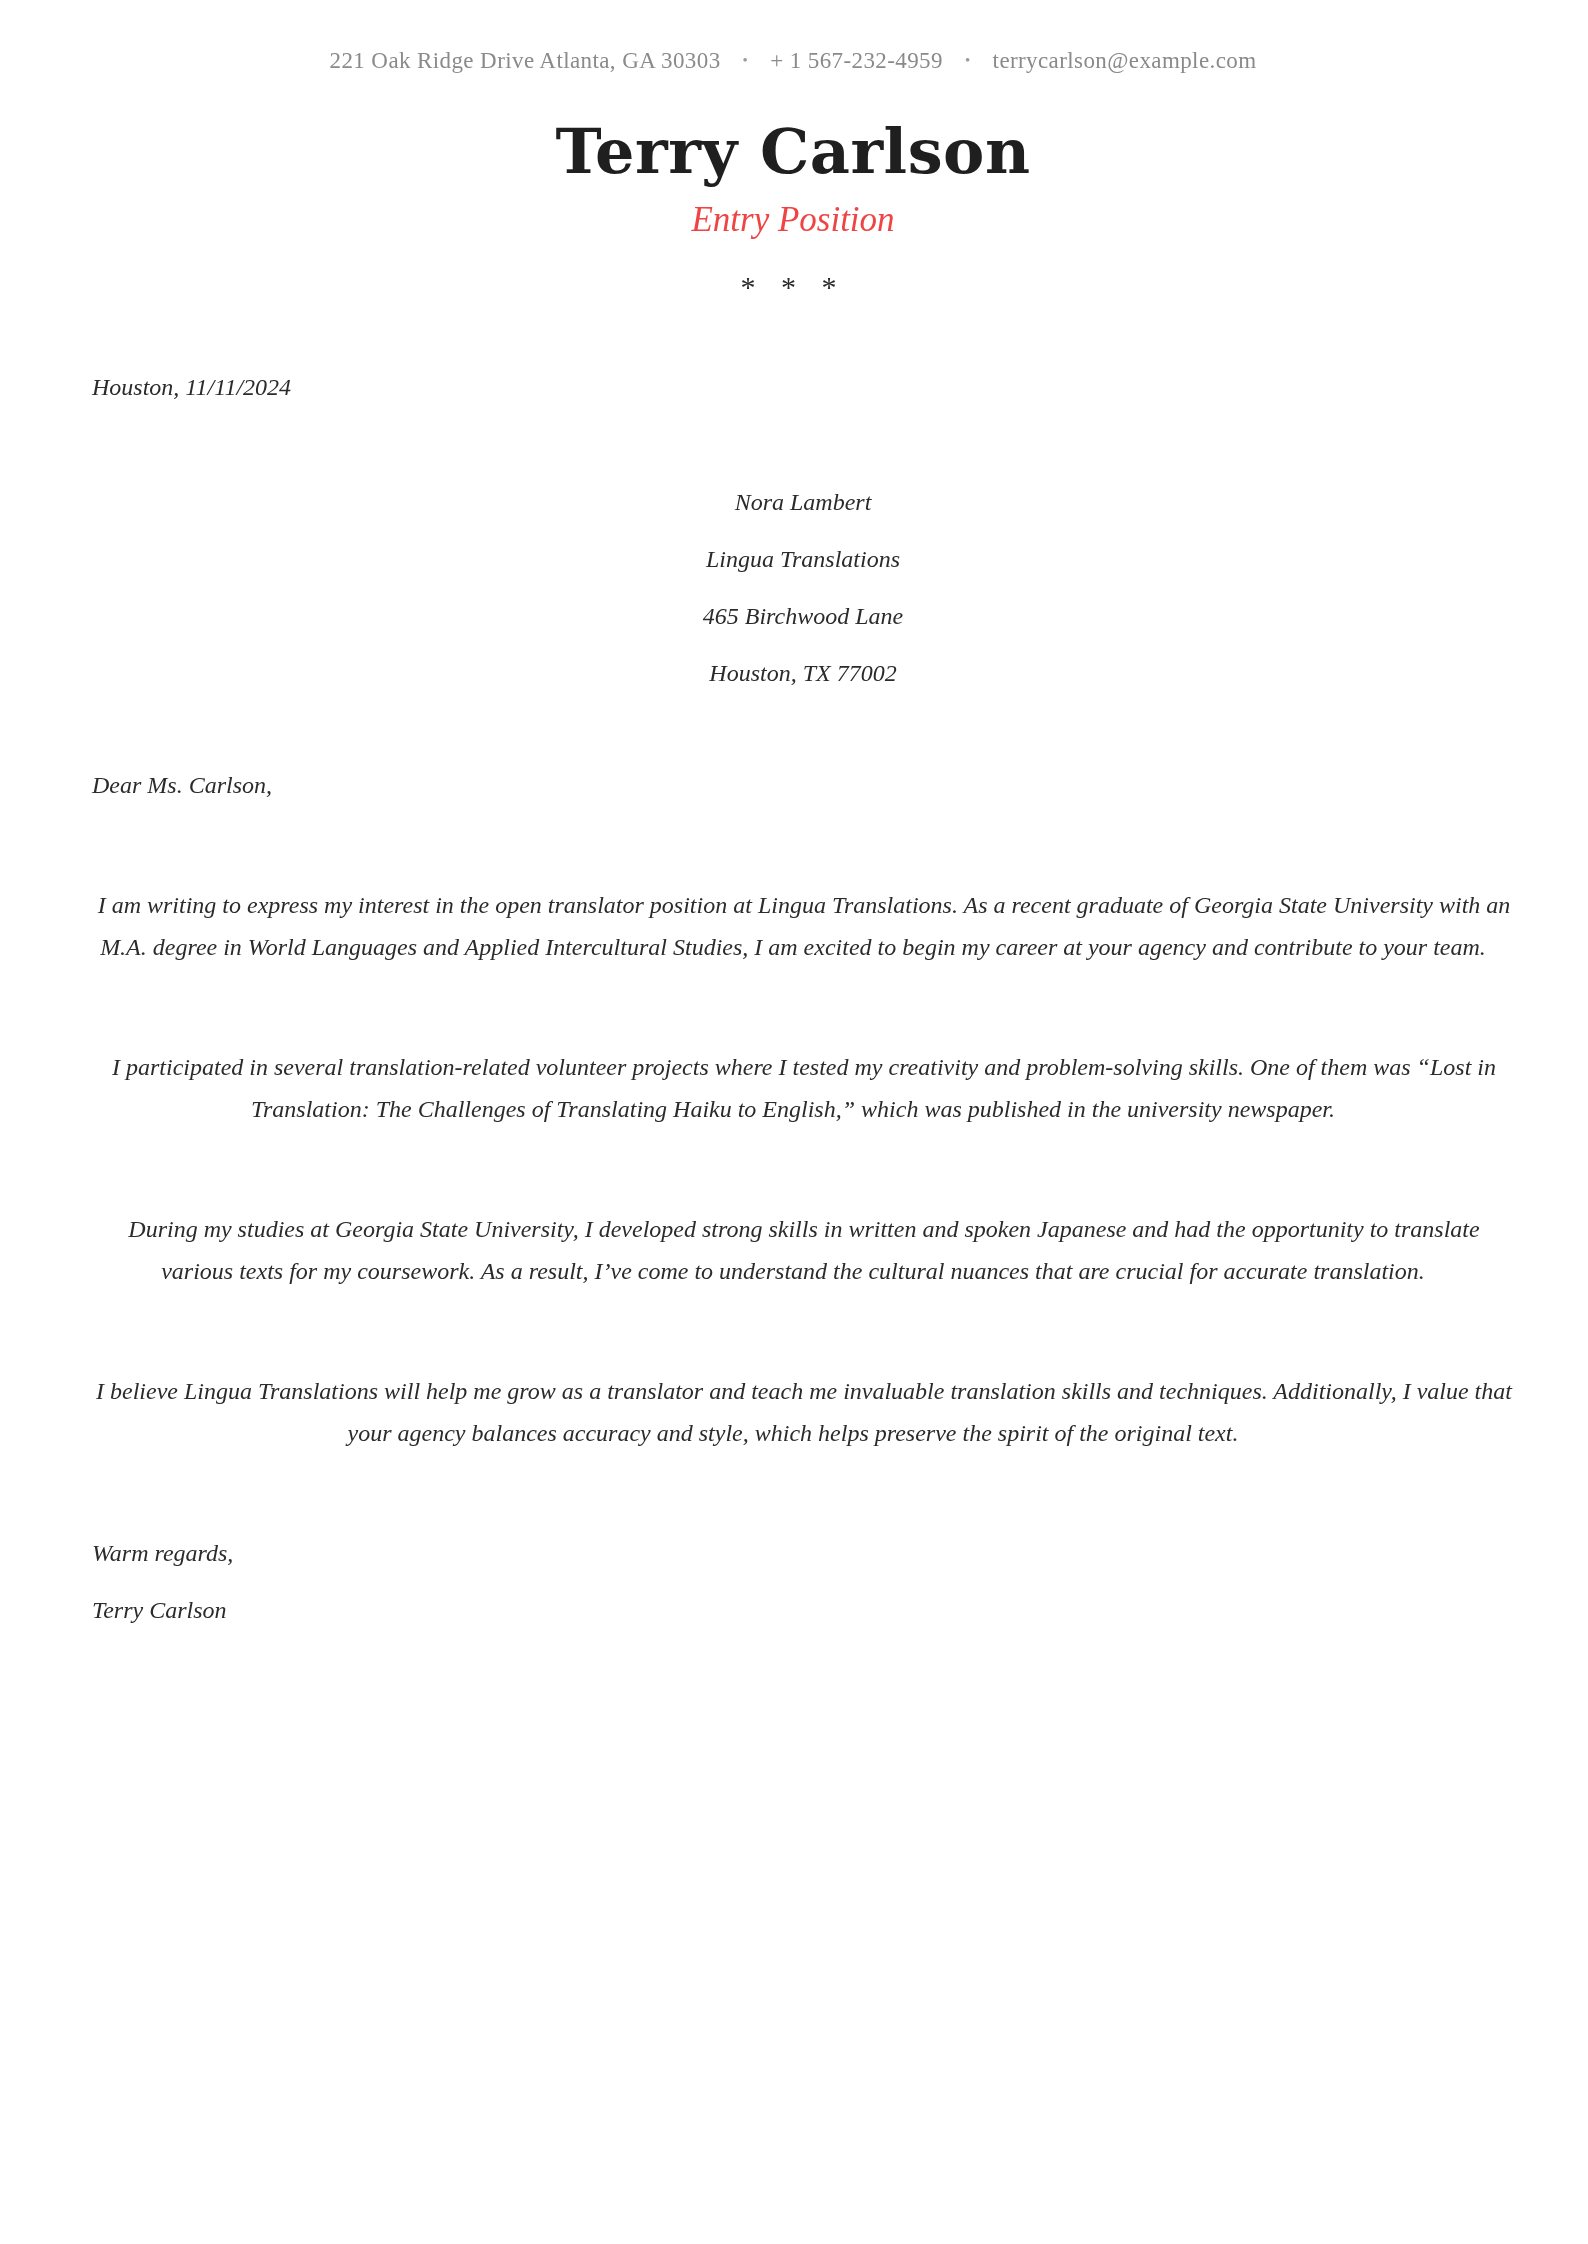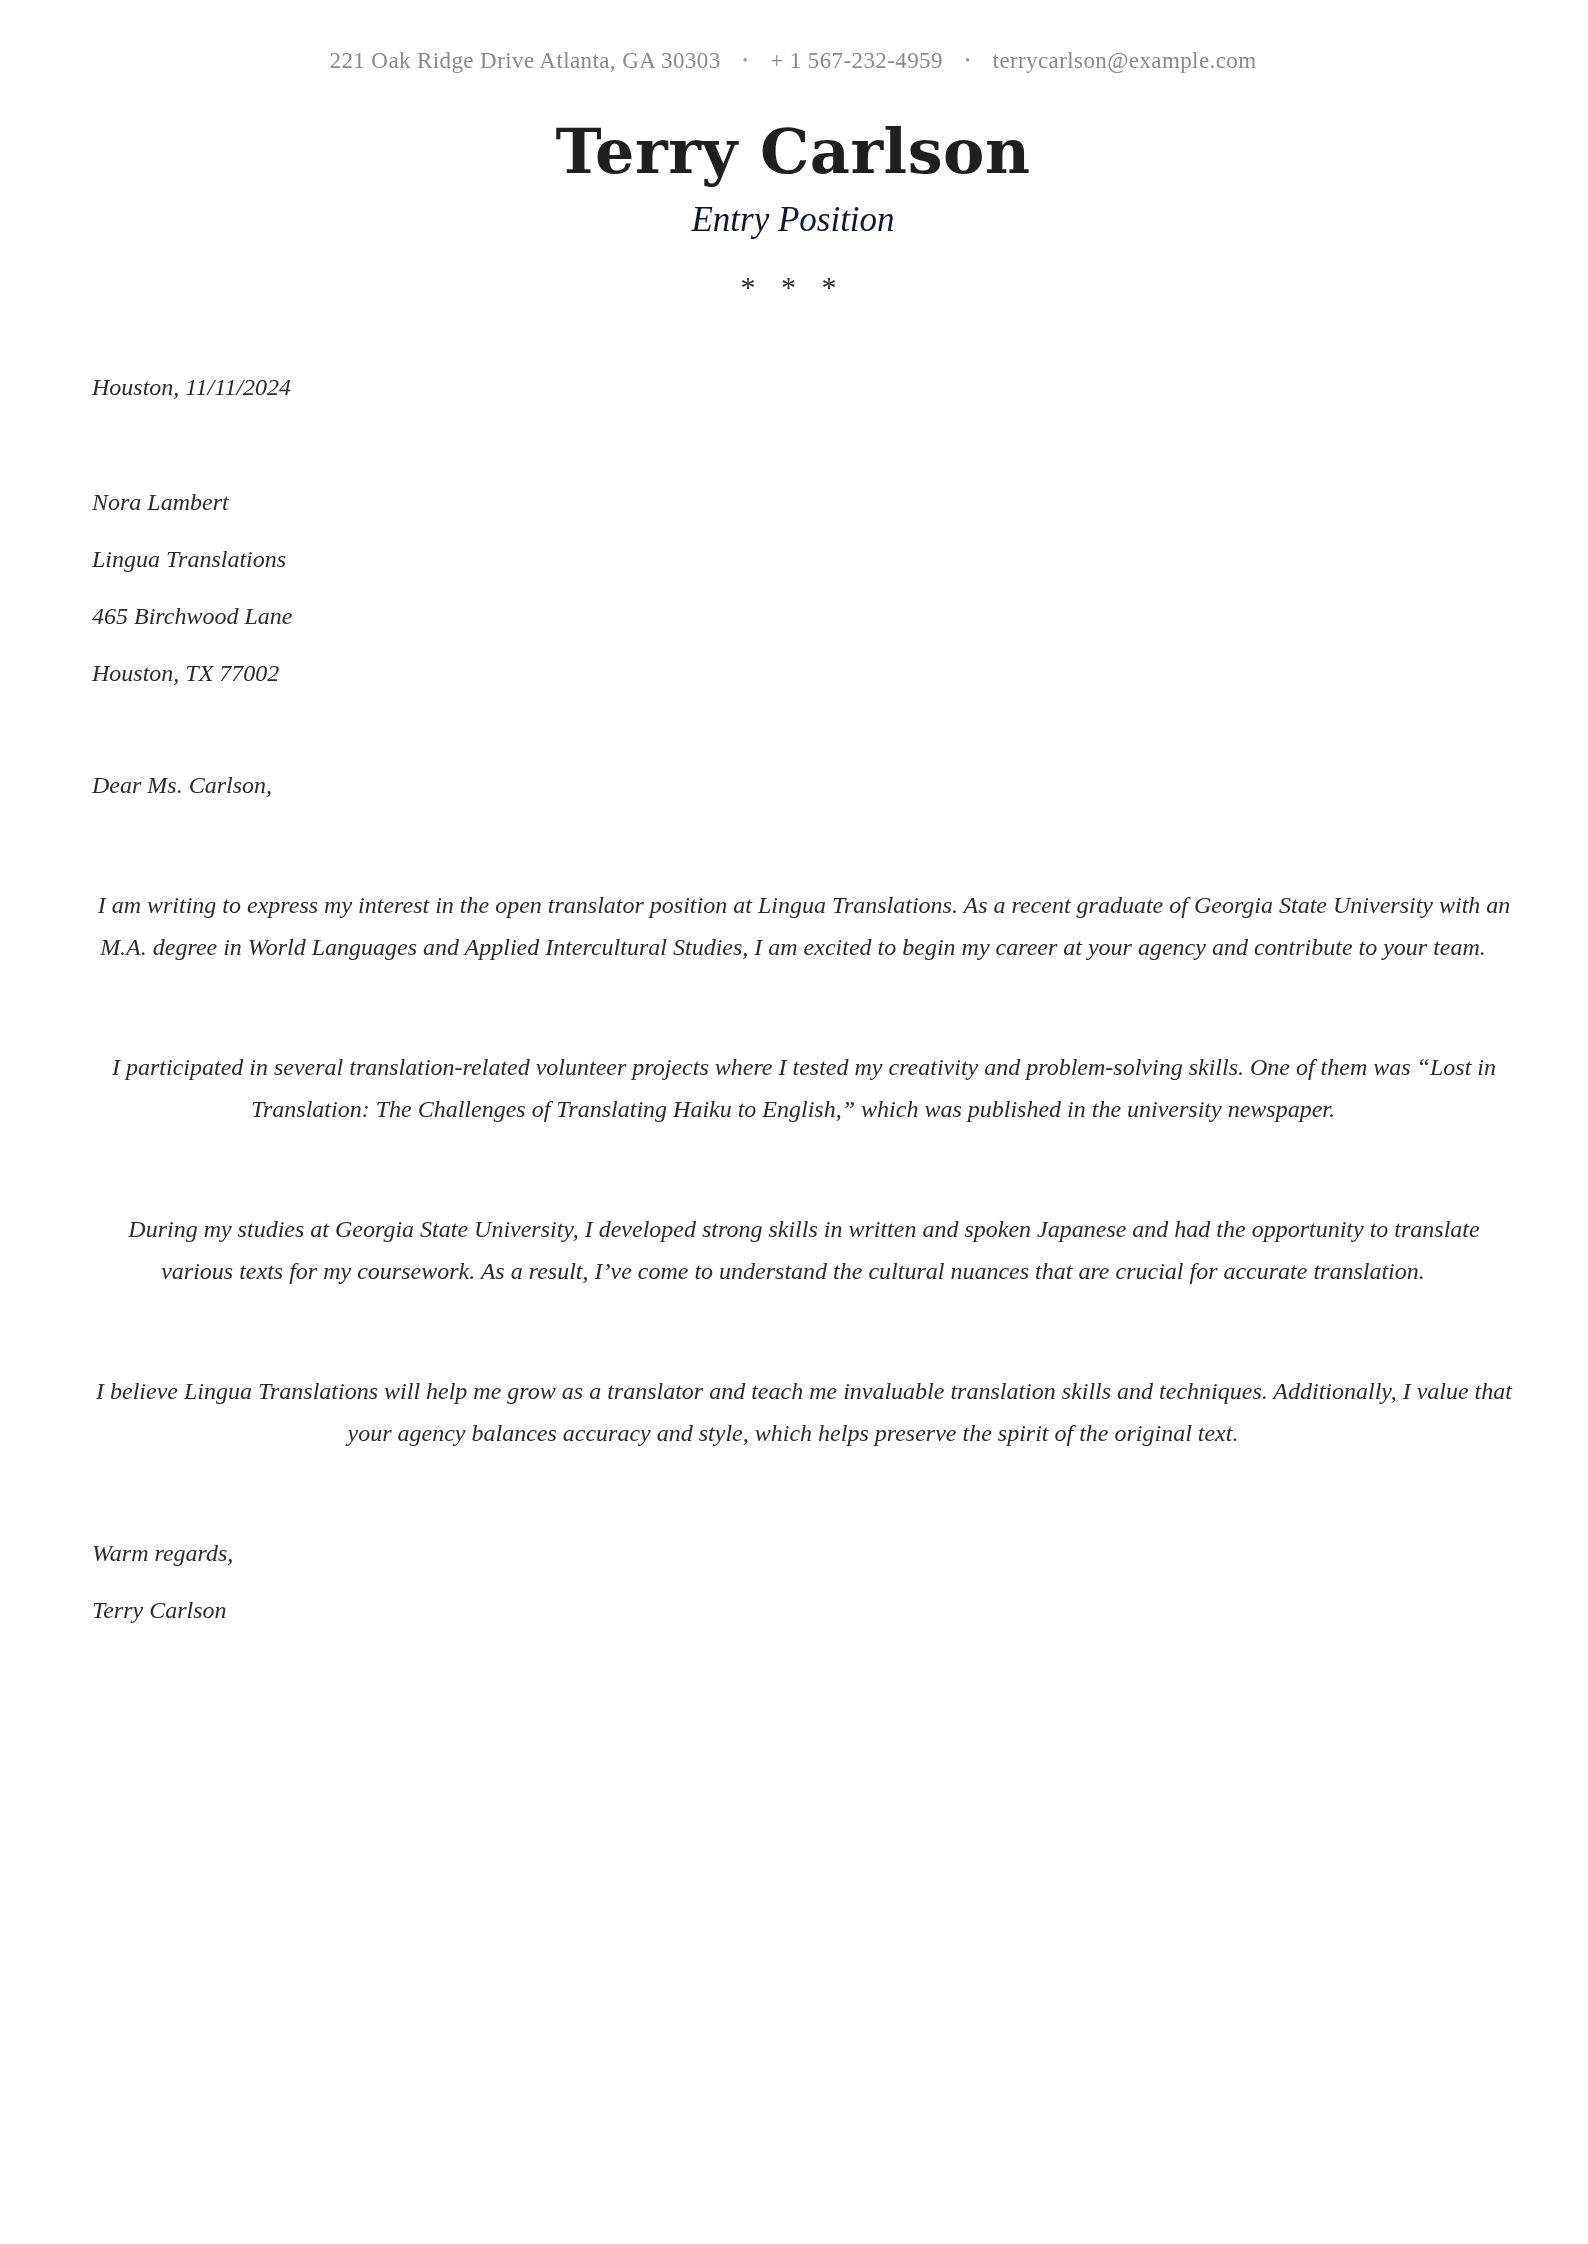--- a/index.html
+++ b/index.html
@@ -44,21 +44,21 @@
     font-size: 62px;
     line-height: 1.1;
     color: #1f1f1f;
     letter-spacing: 0.5px;
   }
   .position-subtitle {
     margin-top: 14px;
     text-align: center;
     font-style: italic;
     font-size: 35px;
-    color: #0f172a;
+    color: #ef4444;
   }
   .stars-divider {
     margin-top: 30px;
     text-align: center;
     font-size: 30px;
     letter-spacing: 9px;
     color: #2a2a2a;
   }
   
   .letter {
@@ -70,20 +70,21 @@
   .date-line {
     margin-top: 62px;
     padding-left: 20px;
   }
   .recipient {
     margin-top: 66px;
     padding-left: 20px;
   }
   .recipient .recipient-line {
     line-height: 57px;
+    text-align: center;
   }
   .salutation {
     margin-top: 62px;
     padding-left: 20px;
   }
   .letter p.body-par {
     margin: 78px 0 0 0;
     text-indent: 22px;
     text-align: center;
     font-style: italic;

